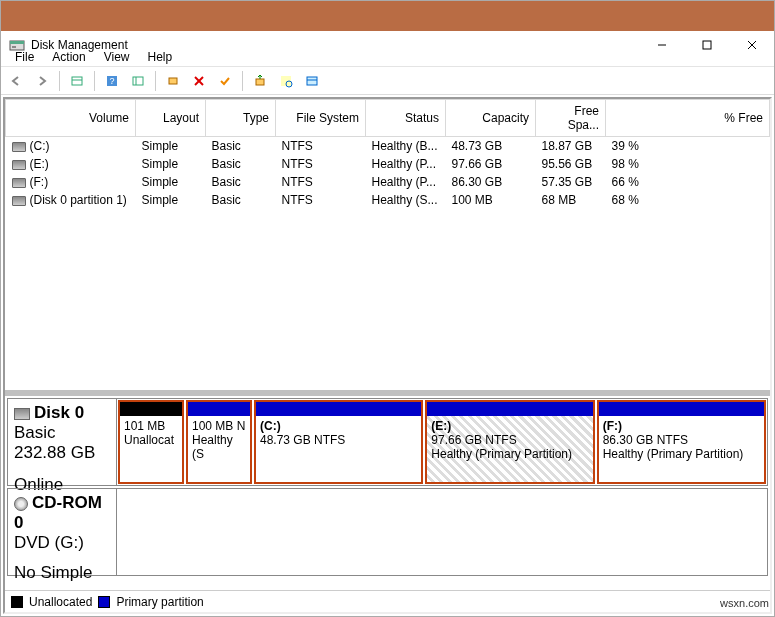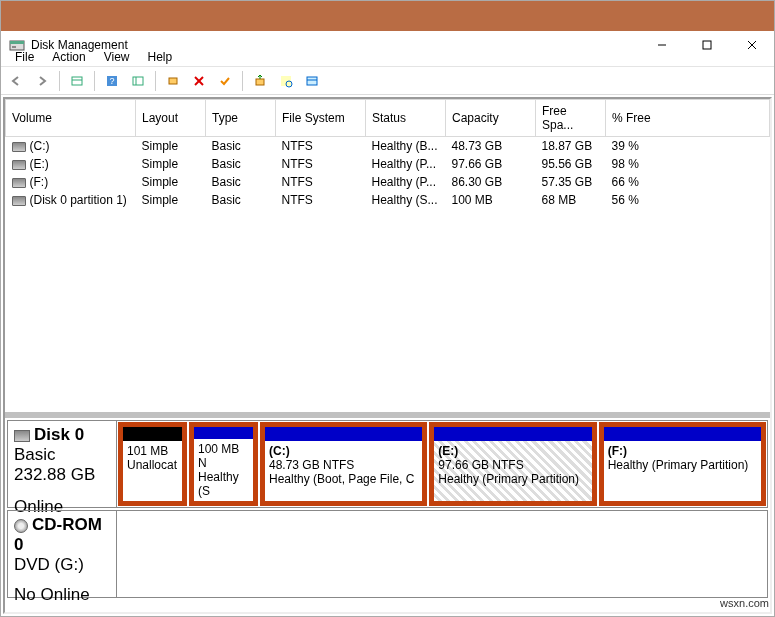--- a/index.html
+++ b/index.html
@@ -17,30 +17,30 @@
   .actual-titlebar .win-btns { margin-left:auto; height:100%; }
   .actual-titlebar .win-btn { color:#000; background:transparent; }
   .menubar { height: 36px; display: flex; align-items: flex-end; padding-left: 6px; gap: 2px; background:#fff; border-bottom:1px solid #e4e4e4; }
   .menuitem { padding: 2px 8px; }
   .toolbar { height: 28px; display: flex; align-items: center; padding: 2px 4px; gap: 4px; background:#fff; border-bottom: 1px solid #ddd; }
   .tool-btn { width: 22px; height: 22px; display:flex; align-items:center; justify-content:center; border:1px solid transparent; }
   .tool-sep { width:1px; height:20px; background:#ccc; margin:0 2px; }
   .content { flex:1; display:flex; flex-direction:column; border:2px inset #eee; margin:2px; overflow:hidden; position:relative; }
   .volume-pane { flex:1; overflow:auto; border-bottom:0; position:relative; min-height:200px; }
   .vol-table { width:100%; border-collapse: collapse; }
-  .vol-table th { text-align:left; font-weight:normal; padding:4px 6px; border:1px solid #d9d9d9; background:#fff; font-size:12px; }
+  .vol-table th { text-align:right; font-weight:normal; padding:4px 6px; border:1px solid #d9d9d9; background:#fff; font-size:12px; }
   .vol-table td { padding:2px 6px; font-size:12px; }
   .vol-icon { display:inline-block; width:14px; height:10px; background:linear-gradient(#888,#ccc); border:1px solid #666; border-radius:1px; margin-right:4px; vertical-align:middle; }
   .disk-pane { height:200px; overflow:auto; border-top:6px solid #c0c0c0; display:flex; flex-direction:column; gap:2px; padding:2px; background:#fff; }
   .disk-row { display:flex; height:88px; }
   .disk-info { width:110px; border:1px solid #888; padding:4px 6px; font-size:17px; display:flex; flex-direction:column; }
   .disk-info-icon { display:inline-block; width:16px; height:12px; background:linear-gradient(#888,#ccc); border:1px solid #666; margin-right:4px; vertical-align:middle; }
   .disk-name { font-weight:bold; }
   .part-container { flex:1; display:flex; border:1px solid #888; border-left:0; }
-  .partition { border:5px solid #c2410c; margin:1px; display:flex; flex-direction:column; font-size:12px; }
+  .partition { border:2px solid #c2410c; margin:1px; display:flex; flex-direction:column; font-size:12px; }
   .part-header { height:14px; }
   .part-header.unalloc { background:#000; }
   .part-header.primary { background:#0000C8; }
   .part-body { padding:3px 4px; flex:1; }
   .part-body.selected { background: repeating-linear-gradient(45deg,#fff,#fff 3px,#ddd 3px,#ddd 6px); }
   .legend { height:22px; border-top:1px solid #ccc; display:flex; align-items:center; padding:2px 6px; gap:6px; font-size:12px; background:#fff; }
   .leg-swatch { width:12px; height:12px; display:inline-block; border:1px solid #000; }
   .leg-swatch.unalloc { background:#000; }
   .leg-swatch.primary { background:#0000C8; }
   .watermark { position:absolute; left:50%; top:50%; transform:translate(-50%,-20%); font-size:28px; font-weight:bold; color:#ccc; opacity:0.6; letter-spacing:2px; pointer-events:none; z-index:0; font-family: Arial; }
@@ -212,21 +212,21 @@
     <td>66 %</td>
             </tr>
             <tr>
     <td><span class="vol-icon"></span><span>(Disk 0 partition 1)</span></td>
     <td>Simple</td>
     <td>Basic</td>
     <td>NTFS</td>
     <td>Healthy (S...</td>
     <td>100 MB</td>
     <td>68 MB</td>
-    <td>56 %</td>
+    <td>68 %</td>
             </tr>
           </tbody>
       </table>
     </div>
 
     <div class="disk-pane" id="disk-pane">
         <div class="disk-row">
           <div class="disk-info">
             <div><span class="disk-info-icon"></span><span class="disk-name">Disk 0</span></div>
     <div>Basic</div>
@@ -248,48 +248,54 @@
 
         <div>100 MB N</div>
         <div>Healthy (S</div>
       </div>
             </div>
             <div class="partition" style="flex: 160 1 0%;">
               <div class="part-header primary"></div>
       <div class="part-body">
         <div style="font-weight:bold">(C:)</div>
         <div>48.73 GB NTFS</div>
-        <div>Healthy (Boot, Page File, C</div>
       </div>
             </div>
             <div class="partition" style="flex: 160 1 0%;">
               <div class="part-header primary"></div>
       <div class="part-body selected">
         <div style="font-weight:bold">(E:)</div>
         <div>97.66 GB NTFS</div>
         <div>Healthy (Primary Partition)</div>
       </div>
             </div>
             <div class="partition" style="flex: 160 1 0%;">
               <div class="part-header primary"></div>
       <div class="part-body">
         <div style="font-weight:bold">(F:)</div>
+        <div>86.30 GB NTFS</div>
         <div>Healthy (Primary Partition)</div>
       </div>
             </div>
           </div>
         </div>
         <div class="disk-row">
           <div class="disk-info">
             <div><span class="cdrom-icon"></span><span class="disk-name">CD-ROM 0</span></div>
     <div>DVD (G:)</div>
 
-    <div style="margin-top:10px">No Online</div>
+    <div style="margin-top:10px">No Simple</div>
           </div>
           <div class="part-container"></div>
         </div>
       </div>
 
+    <div class="legend">
+      <span class="leg-swatch unalloc"></span>
+      <span>Unallocated</span>
+      <span class="leg-swatch primary"></span>
+      <span>Primary partition</span>
+    </div>
 
   </div>
 
 </div>
 <div class="wsxn">wsxn.com</div>
 
 </body></html>

